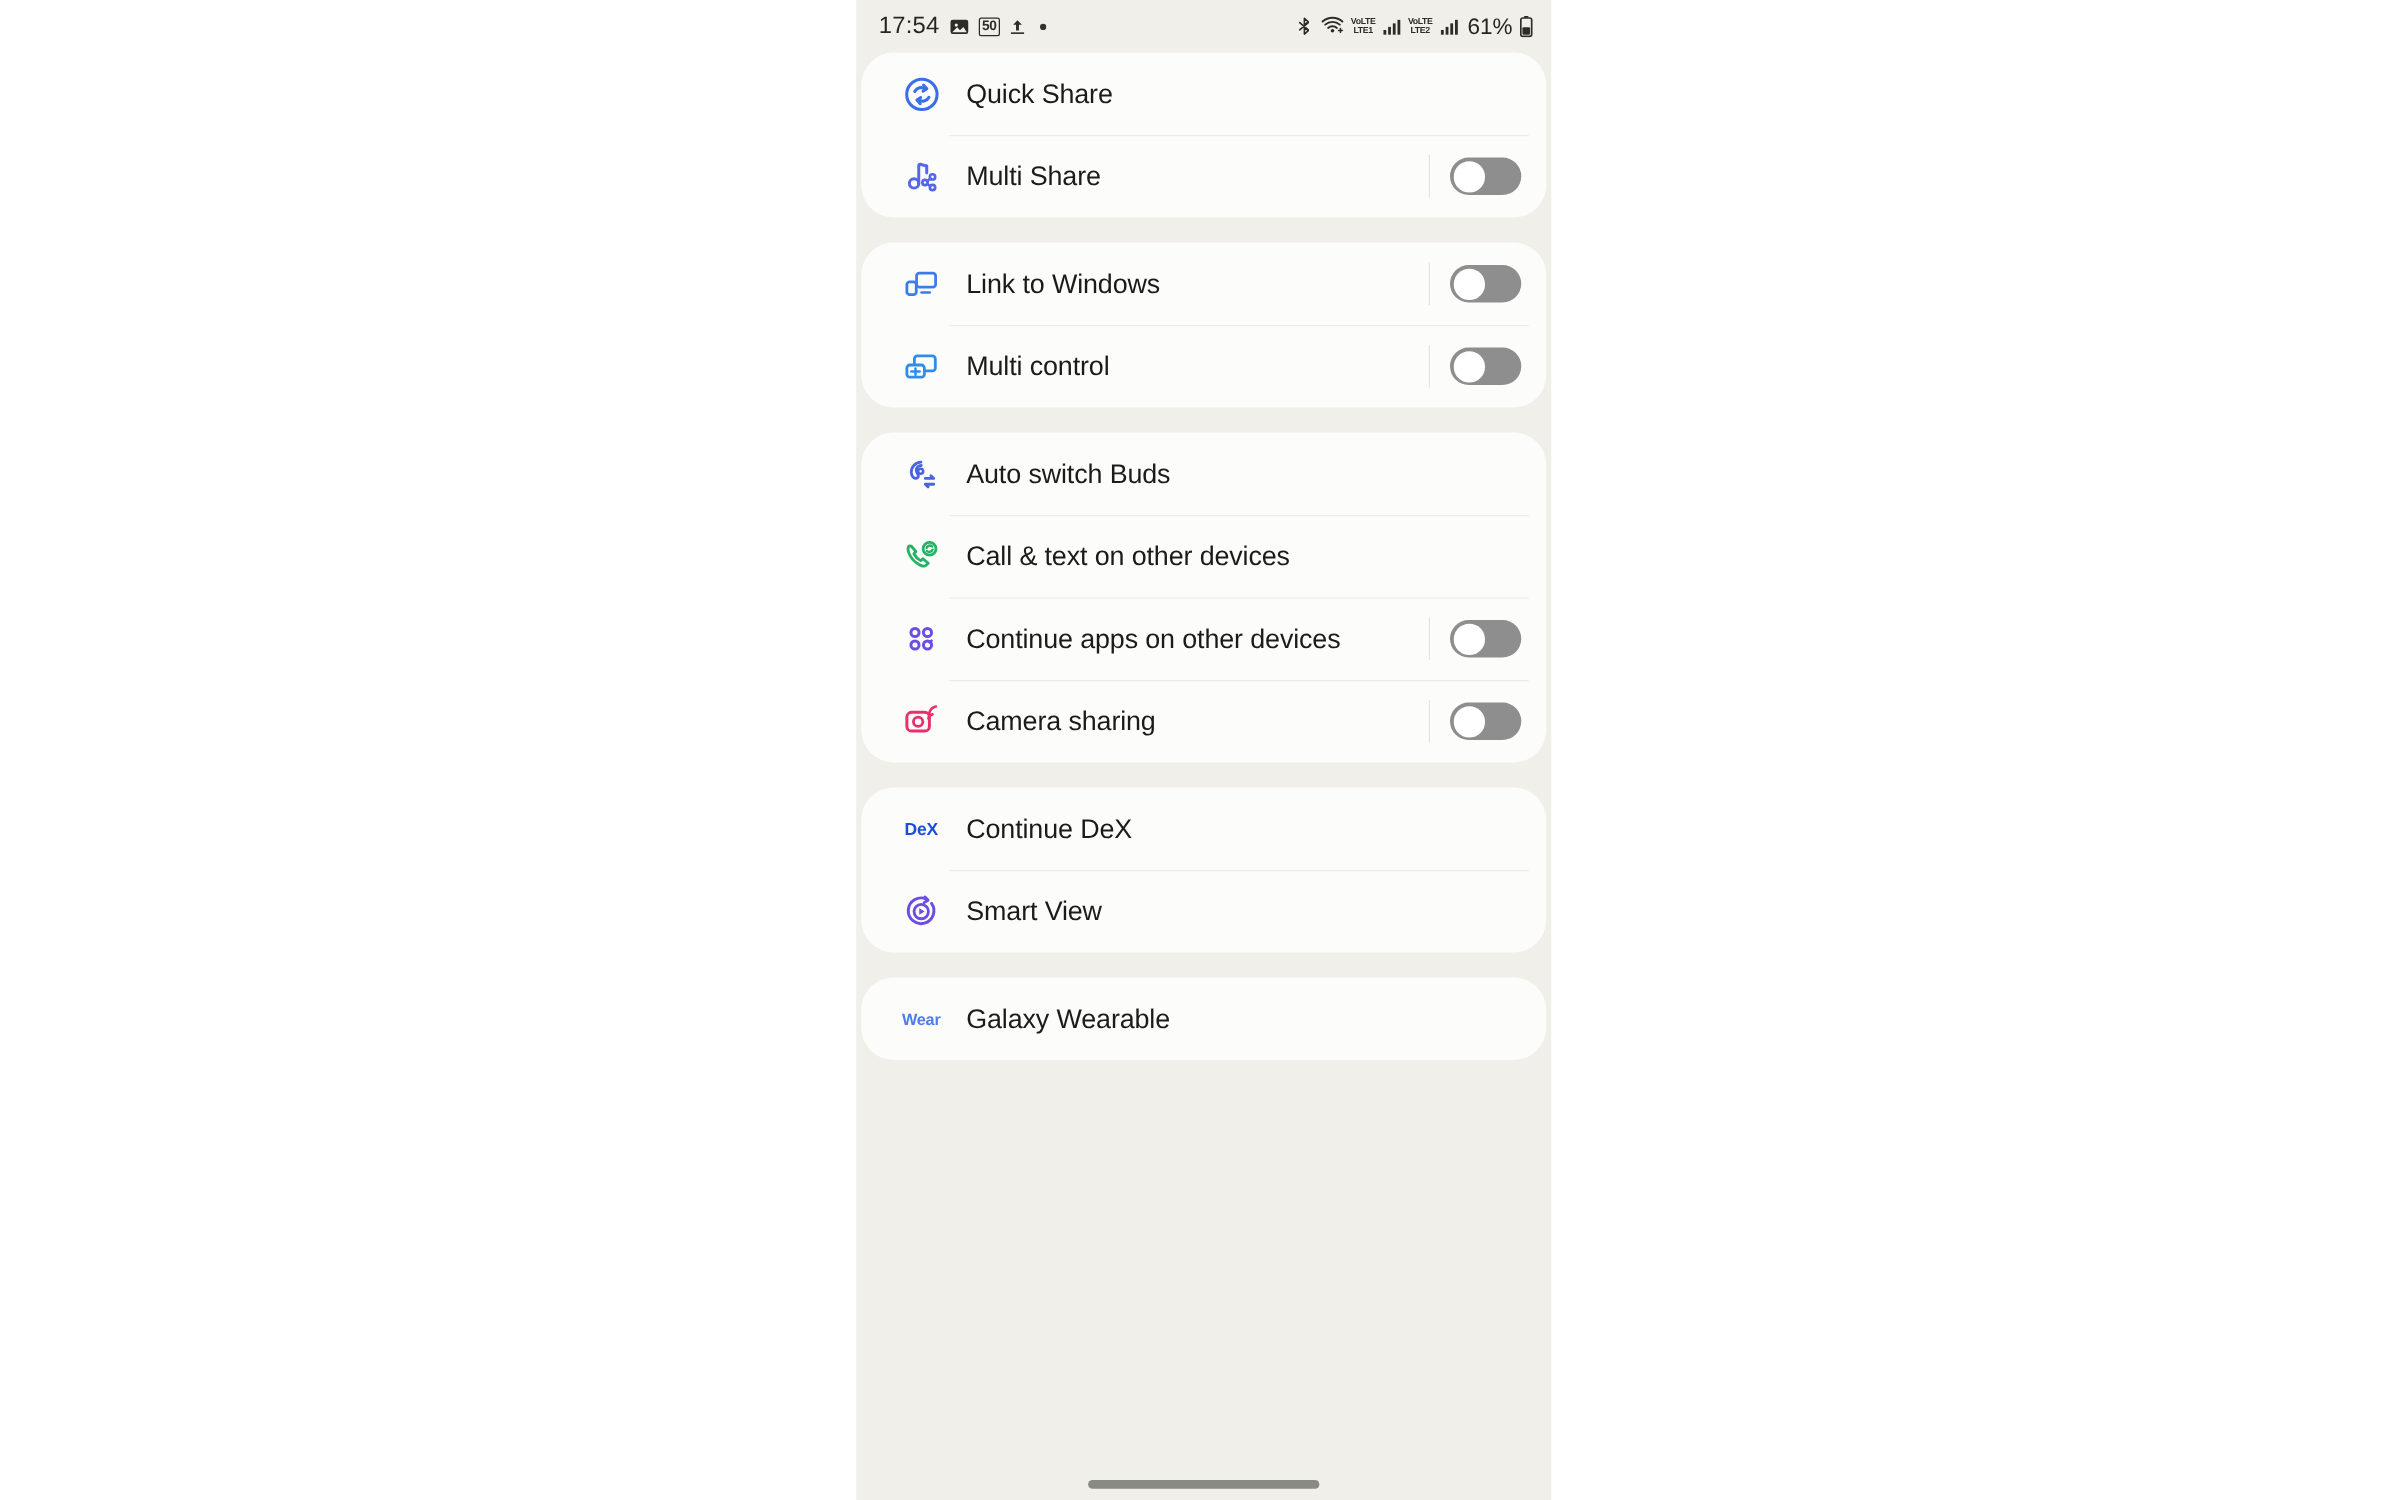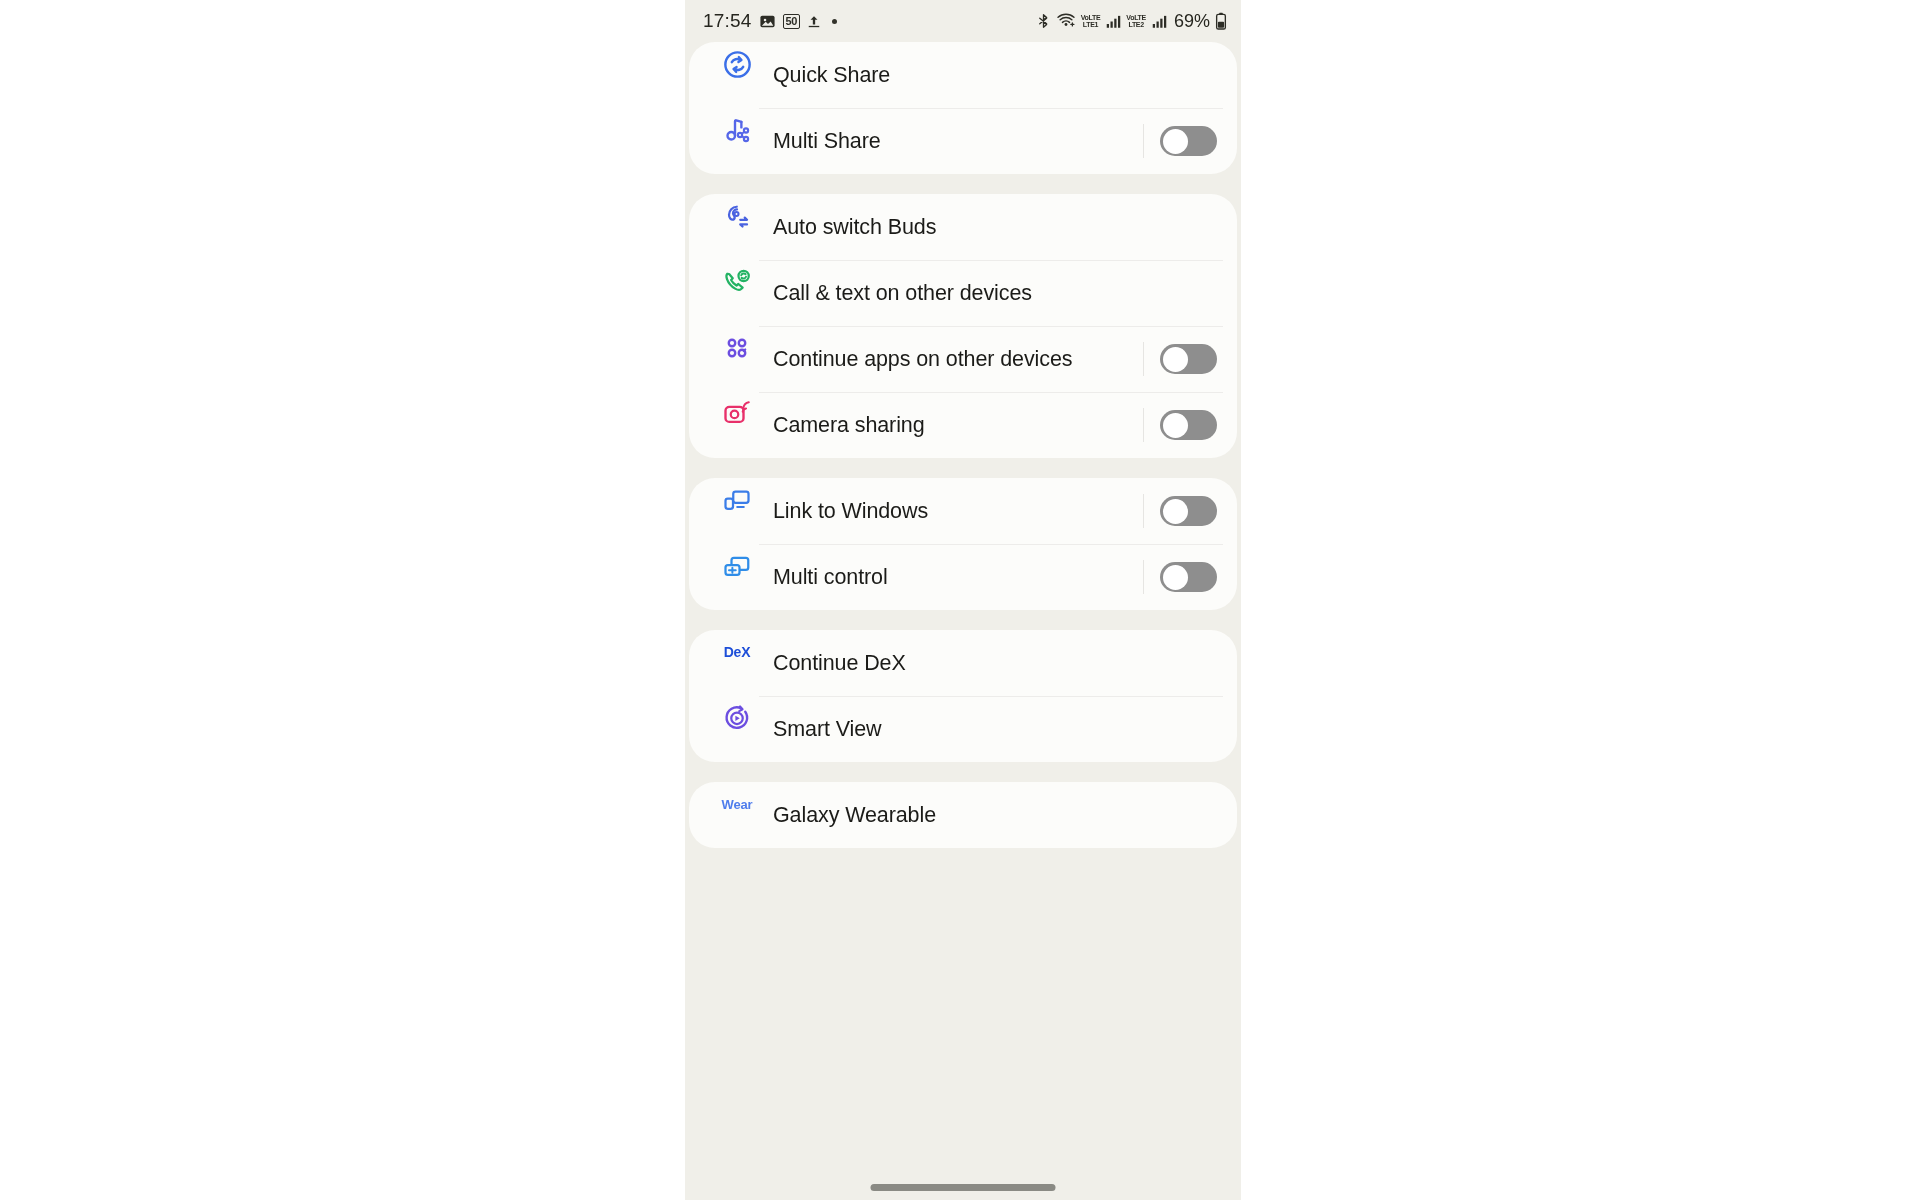--- a/index.html
+++ b/index.html
@@ -80,20 +80,21 @@
   .scroll { padding: 0 2px; }
   .card {
     background: #fcfcfa;
     border-radius: 26px;
     margin: 0 2px 20px 2px;
     overflow: hidden;
   }
   .row {
     position: relative;
     display: flex;
+    align-items: center;
     min-height: 66px;
     padding: 0 0 0 26px;
     cursor: pointer;
   }
   .row-icon {
     width: 44px; min-width: 44px;
     height: 44px;
     display: flex; align-items: center; justify-content: center;
     flex: 0 0 auto;
   }
@@ -227,21 +228,21 @@
           <i>LTE2</i>
         </span>
         <span class="ico">
           <svg width="16" height="15" viewBox="0 0 24 24">
               <rect x="2" y="16" width="3.6" height="6" fill="#2d2d26"></rect>
               <rect x="8" y="12" width="3.6" height="10" fill="#2d2d26"></rect>
               <rect x="14" y="7.5" width="3.6" height="14.5" fill="#2d2d26"></rect>
               <rect x="20" y="3" width="3.6" height="19" fill="#2d2d26"></rect>
             </svg>
         </span>
-        <span class="sb-pct">69%</span>
+        <span class="sb-pct">61%</span>
         <span class="ico">
           <svg width="12" height="18" viewBox="0 0 14 24">
               <rect x="4.5" y="1" width="5" height="2" rx="1" fill="#2d2d26"></rect>
               <rect x="1.2" y="3.2" width="11.6" height="19.5" rx="2.2" fill="none" stroke="#2d2d26" stroke-width="1.8"></rect>
               <rect x="2.9" y="13" width="8.2" height="8" rx="1.2" fill="#2d2d26"></rect>
             </svg>
         </span>
       </div>
     </div>
 
@@ -287,119 +288,119 @@
                 </span>
             </span>
           </div>
         </div>
       </div>
 
       <div class="card">
         <div class="row divided">
           <div class="row-icon">
             <svg width="30" height="30" viewBox="0 0 24 24">
-              <path d="M11.8 4.6a6.4 6.4 0 00-6.2 6.4c0 1.4.3 2.1 1 3 .8 1 2.2 1.3 3 .5.7-.7.6-1.8 0-2.7-.5-.8-.8-1.2-.8-2a3.2 3.2 0 013.2-3.1" fill="none" stroke="#4a63e0" stroke-width="1.8" stroke-linecap="round" stroke-linejoin="round"></path>
-              <circle cx="11.6" cy="10.4" r="1.6" fill="none" stroke="#4a63e0" stroke-width="1.7"></circle>
-              <path d="M14.6 15h5.4l-1.8-1.7M20 18.7h-5.4l1.8 1.7" fill="none" stroke="#4a63e0" stroke-width="1.8" stroke-linecap="round" stroke-linejoin="round"></path>
-            </svg>
-          </div>
-          <div class="row-body">
-            <span class="row-label">Auto switch Buds</span>
-            <span class="spacer"></span>
-          </div>
-        </div>
-
-        <div class="row divided">
-          <div class="row-icon">
-            <svg width="30" height="30" viewBox="0 0 24 24">
-              <path d="M4.2 5.4c-.9 1 -.8 2.6 -.2 4.3 1 2.8 3.6 5.9 6.5 7.6 1.9 1.1 3.6 1.4 4.6.5l1.4-1.3-3.4-2.9-1.5 1.2c-1.5-.8-3.4-2.7-4.3-4.4l1.3-1.4-2.9-3.4z" fill="none" stroke="#24b364" stroke-width="1.8" stroke-linejoin="round"></path>
-              <circle cx="17.3" cy="7.2" r="4.1" fill="none" stroke="#24b364" stroke-width="1.8"></circle>
-              <path d="M15.4 6.6a2.2 2.2 0 013.5-.9M19.2 7.8a2.2 2.2 0 01-3.5.9" fill="none" stroke="#24b364" stroke-width="1.6" stroke-linecap="round"></path>
-            </svg>
-          </div>
-          <div class="row-body">
-            <span class="row-label">Call &amp; text on other devices</span>
-            <span class="spacer"></span>
-          </div>
-        </div>
-
-        <div class="row divided">
-          <div class="row-icon">
-            <svg width="30" height="30" viewBox="0 0 24 24">
-              <circle cx="8" cy="8" r="2.6" fill="none" stroke="#6c4ee0" stroke-width="1.9"></circle>
-              <circle cx="16" cy="8" r="2.6" fill="none" stroke="#6c4ee0" stroke-width="1.9"></circle>
-              <circle cx="8" cy="16" r="2.6" fill="none" stroke="#6c4ee0" stroke-width="1.9"></circle>
-              <circle cx="16" cy="16" r="2.6" fill="none" stroke="#6c4ee0" stroke-width="1.9"></circle>
-              <path d="M17.4 14.4l1.2-1.2" stroke="#6c4ee0" stroke-width="1.7" stroke-linecap="round"></path>
-            </svg>
-          </div>
-          <div class="row-body">
-            <span class="row-label">Continue apps on other devices</span>
+              <rect x="9" y="5.2" width="12.2" height="9" rx="1.8" fill="none" stroke="#3b7de8" stroke-width="1.8"></rect>
+              <rect x="2.8" y="10.8" width="6" height="8.2" rx="1.8" fill="none" stroke="#3b7de8" stroke-width="1.8"></rect>
+              <path d="M12.2 17.6h5.2" stroke="#3b7de8" stroke-width="1.7" stroke-linecap="round"></path>
+            </svg>
+          </div>
+          <div class="row-body">
+            <span class="row-label">Link to Windows</span>
             <span class="spacer"></span>
             <span class="toggle-wrap">
               <span class="toggle-sep"></span>
               <span class="toggle">
                   <span class="knob"></span>
                 </span>
             </span>
           </div>
         </div>
 
         <div class="row">
           <div class="row-icon">
             <svg width="30" height="30" viewBox="0 0 24 24">
-              <rect x="2.8" y="6.3" width="14.4" height="12" rx="3" fill="none" stroke="#e8306a" stroke-width="1.9"></rect>
-              <circle cx="10" cy="12.3" r="3" fill="none" stroke="#e8306a" stroke-width="1.8"></circle>
-              <path d="M16.6 8.2a3.3 3.3 0 012.6-2.6M17.1 4.9a5.6 5.6 0 014.3-4.3" fill="none" stroke="#e8306a" stroke-width="1.7" stroke-linecap="round" transform="translate(0,2)"></path>
-            </svg>
-          </div>
-          <div class="row-body">
-            <span class="row-label">Camera sharing</span>
+              <rect x="7.6" y="5.4" width="13.4" height="9.6" rx="1.9" fill="none" stroke="#2f8de8" stroke-width="1.8"></rect>
+              <rect x="2.8" y="11.2" width="11.2" height="7.8" rx="1.9" fill="#fcfcfa" stroke="#2f8de8" stroke-width="1.8"></rect>
+              <path d="M5.6 15.4h5.4M8.3 13.4v4" stroke="#2f8de8" stroke-width="1.6" stroke-linecap="round"></path>
+            </svg>
+          </div>
+          <div class="row-body">
+            <span class="row-label">Multi control</span>
             <span class="spacer"></span>
             <span class="toggle-wrap">
               <span class="toggle-sep"></span>
               <span class="toggle">
                   <span class="knob"></span>
                 </span>
             </span>
           </div>
         </div>
       </div>
 
       <div class="card">
         <div class="row divided">
           <div class="row-icon">
             <svg width="30" height="30" viewBox="0 0 24 24">
-              <rect x="9" y="5.2" width="12.2" height="9" rx="1.8" fill="none" stroke="#3b7de8" stroke-width="1.8"></rect>
-              <rect x="2.8" y="10.8" width="6" height="8.2" rx="1.8" fill="none" stroke="#3b7de8" stroke-width="1.8"></rect>
-              <path d="M12.2 17.6h5.2" stroke="#3b7de8" stroke-width="1.7" stroke-linecap="round"></path>
-            </svg>
-          </div>
-          <div class="row-body">
-            <span class="row-label">Link to Windows</span>
+              <path d="M11.8 4.6a6.4 6.4 0 00-6.2 6.4c0 1.4.3 2.1 1 3 .8 1 2.2 1.3 3 .5.7-.7.6-1.8 0-2.7-.5-.8-.8-1.2-.8-2a3.2 3.2 0 013.2-3.1" fill="none" stroke="#4a63e0" stroke-width="1.8" stroke-linecap="round" stroke-linejoin="round"></path>
+              <circle cx="11.6" cy="10.4" r="1.6" fill="none" stroke="#4a63e0" stroke-width="1.7"></circle>
+              <path d="M14.6 15h5.4l-1.8-1.7M20 18.7h-5.4l1.8 1.7" fill="none" stroke="#4a63e0" stroke-width="1.8" stroke-linecap="round" stroke-linejoin="round"></path>
+            </svg>
+          </div>
+          <div class="row-body">
+            <span class="row-label">Auto switch Buds</span>
+            <span class="spacer"></span>
+          </div>
+        </div>
+
+        <div class="row divided">
+          <div class="row-icon">
+            <svg width="30" height="30" viewBox="0 0 24 24">
+              <path d="M4.2 5.4c-.9 1 -.8 2.6 -.2 4.3 1 2.8 3.6 5.9 6.5 7.6 1.9 1.1 3.6 1.4 4.6.5l1.4-1.3-3.4-2.9-1.5 1.2c-1.5-.8-3.4-2.7-4.3-4.4l1.3-1.4-2.9-3.4z" fill="none" stroke="#24b364" stroke-width="1.8" stroke-linejoin="round"></path>
+              <circle cx="17.3" cy="7.2" r="4.1" fill="none" stroke="#24b364" stroke-width="1.8"></circle>
+              <path d="M15.4 6.6a2.2 2.2 0 013.5-.9M19.2 7.8a2.2 2.2 0 01-3.5.9" fill="none" stroke="#24b364" stroke-width="1.6" stroke-linecap="round"></path>
+            </svg>
+          </div>
+          <div class="row-body">
+            <span class="row-label">Call &amp; text on other devices</span>
+            <span class="spacer"></span>
+          </div>
+        </div>
+
+        <div class="row divided">
+          <div class="row-icon">
+            <svg width="30" height="30" viewBox="0 0 24 24">
+              <circle cx="8" cy="8" r="2.6" fill="none" stroke="#6c4ee0" stroke-width="1.9"></circle>
+              <circle cx="16" cy="8" r="2.6" fill="none" stroke="#6c4ee0" stroke-width="1.9"></circle>
+              <circle cx="8" cy="16" r="2.6" fill="none" stroke="#6c4ee0" stroke-width="1.9"></circle>
+              <circle cx="16" cy="16" r="2.6" fill="none" stroke="#6c4ee0" stroke-width="1.9"></circle>
+              <path d="M17.4 14.4l1.2-1.2" stroke="#6c4ee0" stroke-width="1.7" stroke-linecap="round"></path>
+            </svg>
+          </div>
+          <div class="row-body">
+            <span class="row-label">Continue apps on other devices</span>
             <span class="spacer"></span>
             <span class="toggle-wrap">
               <span class="toggle-sep"></span>
               <span class="toggle">
                   <span class="knob"></span>
                 </span>
             </span>
           </div>
         </div>
 
         <div class="row">
           <div class="row-icon">
             <svg width="30" height="30" viewBox="0 0 24 24">
-              <rect x="7.6" y="5.4" width="13.4" height="9.6" rx="1.9" fill="none" stroke="#2f8de8" stroke-width="1.8"></rect>
-              <rect x="2.8" y="11.2" width="11.2" height="7.8" rx="1.9" fill="#fcfcfa" stroke="#2f8de8" stroke-width="1.8"></rect>
-              <path d="M5.6 15.4h5.4M8.3 13.4v4" stroke="#2f8de8" stroke-width="1.6" stroke-linecap="round"></path>
-            </svg>
-          </div>
-          <div class="row-body">
-            <span class="row-label">Multi control</span>
+              <rect x="2.8" y="6.3" width="14.4" height="12" rx="3" fill="none" stroke="#e8306a" stroke-width="1.9"></rect>
+              <circle cx="10" cy="12.3" r="3" fill="none" stroke="#e8306a" stroke-width="1.8"></circle>
+              <path d="M16.6 8.2a3.3 3.3 0 012.6-2.6M17.1 4.9a5.6 5.6 0 014.3-4.3" fill="none" stroke="#e8306a" stroke-width="1.7" stroke-linecap="round" transform="translate(0,2)"></path>
+            </svg>
+          </div>
+          <div class="row-body">
+            <span class="row-label">Camera sharing</span>
             <span class="spacer"></span>
             <span class="toggle-wrap">
               <span class="toggle-sep"></span>
               <span class="toggle">
                   <span class="knob"></span>
                 </span>
             </span>
           </div>
         </div>
       </div>

